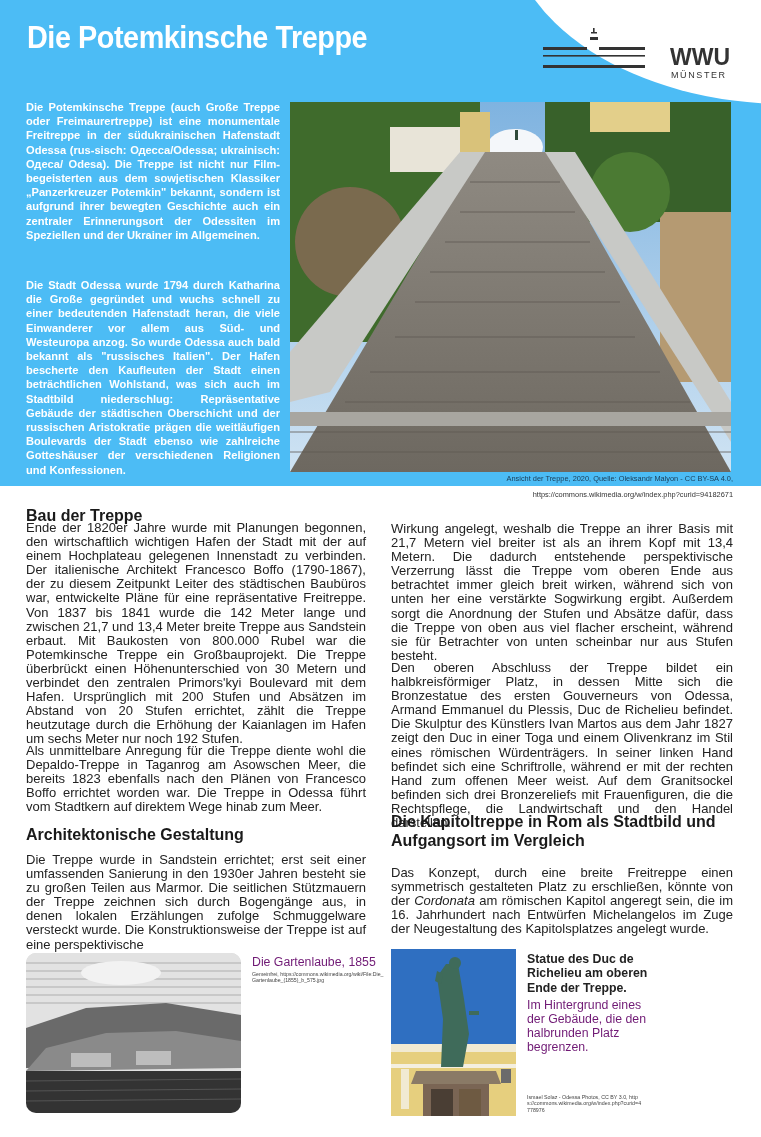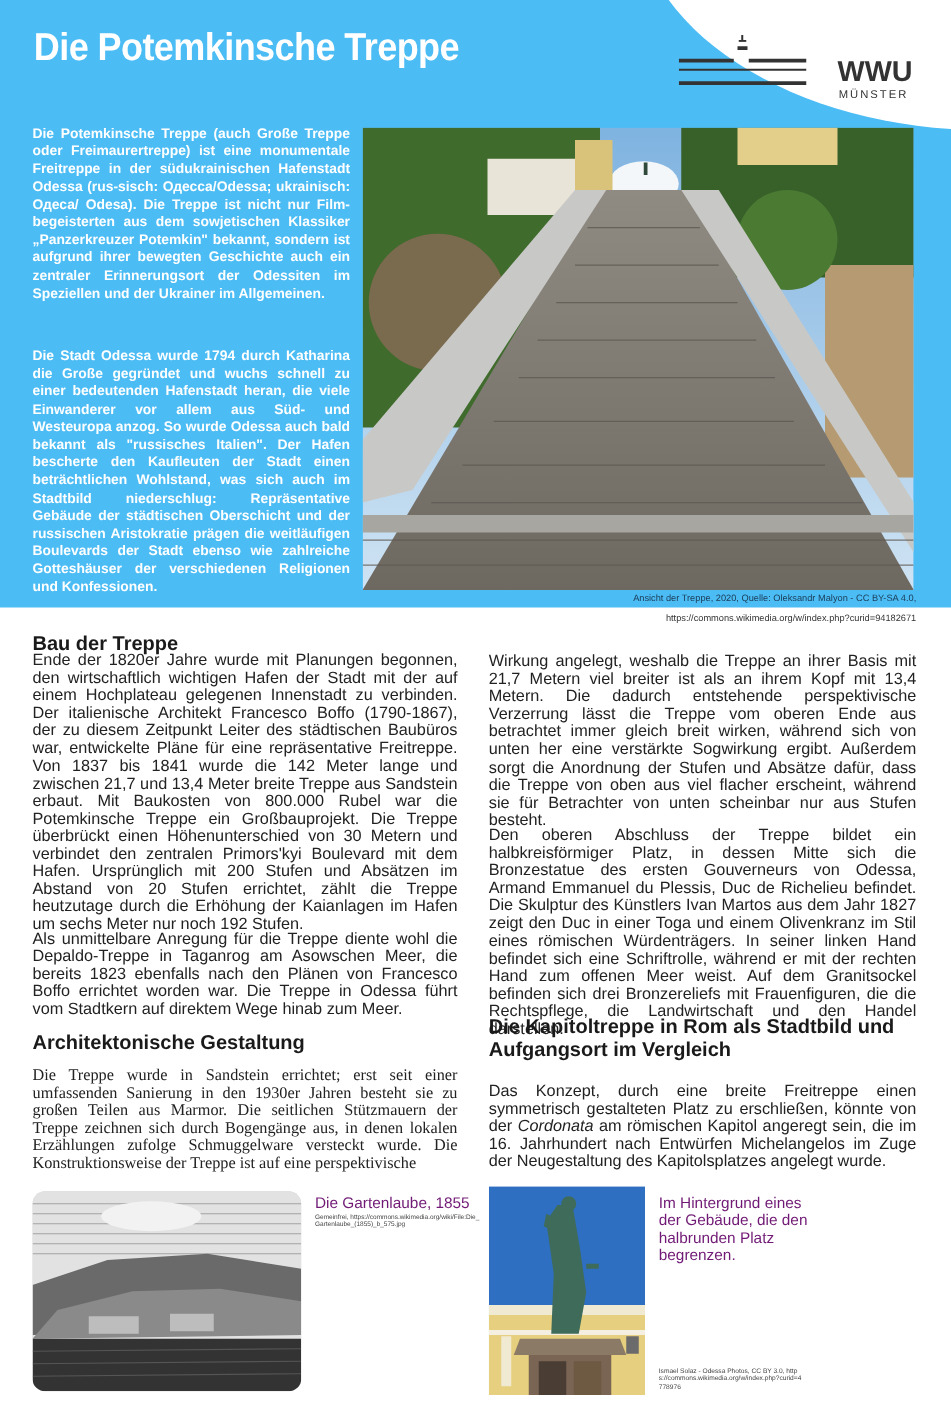--- a/index.html
+++ b/index.html
@@ -58,21 +58,21 @@
   }
   .col-left { position: absolute; left: 26px; width: 340px; }
   .col-right { position: absolute; left: 391px; width: 342px; }
   .body-text {
     margin: 0; font-size: 13px; line-height: 14.1px; text-align: justify; color: #222;
   }
   .h-bau { position: absolute; left: 26px; top: 507px; }
   .p-bau1 { top: 521px; }
   .p-bau2 { top: 744px; }
   .h-arch { position: absolute; left: 26px; top: 826px; }
-  .p-arch { top: 853px; font-family: Liberation Serif, serif; }
+  .p-arch { top: 853px; }
   .p-r1 { top: 522px; }
   .p-r2 { top: 661px; }
   .h-kap { position: absolute; left: 391px; top: 812px; width: 350px; line-height: 19px; }
   .p-kap { top: 866px; }
   .fig-left {
     position: absolute; left: 26px; top: 953px; width: 215px; height: 160px;
     border-radius: 10px; overflow: hidden; background: #d6d6d6;
   }
   .fig-left-caption { position: absolute; left: 252px; top: 952px; width: 135px; }
   .cap-bold { margin: 0; font-size: 12.3px; font-weight: bold; line-height: 14.3px; color: #222; }
@@ -213,15 +213,16 @@
     <circle cx="64" cy="14" r="6" fill="#3f6b5a"></circle>
     <polygon points="46,22 52,25 50,35 44,32" fill="#3f6b5a"></polygon>
     <rect x="78" y="62" width="10" height="4" fill="#3f6b5a"></rect>
     <polygon points="25,122 105,122 110,135 20,135" fill="#8a7a66"></polygon>
     <rect x="32" y="135" width="66" height="32" fill="#7a6554"></rect>
     <rect x="40" y="140" width="22" height="27" fill="#4a3e34"></rect>
     <rect x="68" y="140" width="22" height="27" fill="#6e5a42"></rect>
   </svg>
 </div>
 <div class="fig-right-caption">
+  <p class="cap-bold">Statue des Duc de Richelieu am oberen Ende der Treppe.</p>
   <p class="cap-normal">Im Hintergrund eines der Gebäude, die den halbrunden Platz begrenzen.</p>
 </div>
 <div class="fig-right-credit">Ismael Solaz - Odessa Photos, CC BY 3.0, https://commons.wikimedia.org/w/index.php?curid=4778976</div>
 
 </body></html>

